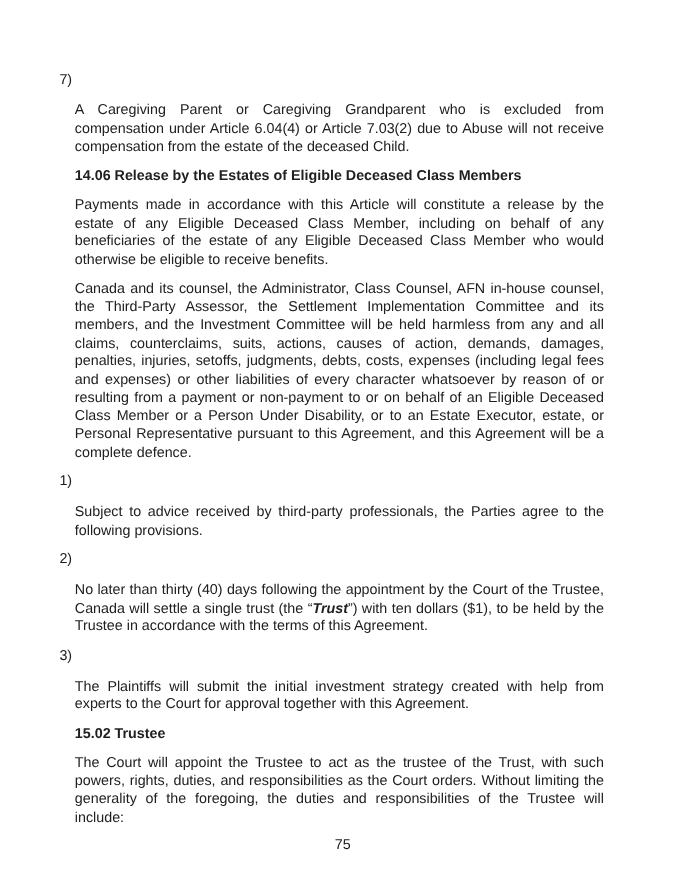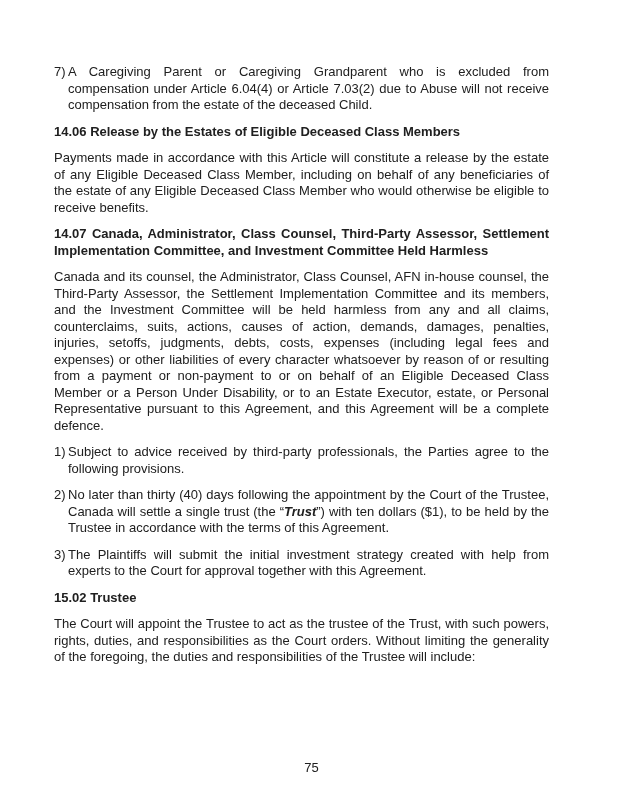--- a/index.html
+++ b/index.html
@@ -21,20 +21,21 @@
   .content {
     position: absolute;
     left: 54px;
     top: 64px;
     width: 495px;
   }
   .block {
     margin: 0 0 10px 0;
   }
   .indented {
+    margin-left: 14px;
   }
   .para {
     text-align: justify;
   }
   .heading {
     font-weight: bold;
   }
   .heading.justify {
     text-align: justify;
   }
@@ -42,20 +43,21 @@
     display: flex;
     align-items: flex-start;
   }
   .list-item .marker {
     flex: 0 0 14px;
     width: 14px;
   }
   .list-item .itext {
     flex: 1 1 auto;
     text-align: justify;
+    margin-top: 28px;
   }
   .article-heading {
     margin: 28px 0 10px 14px;
     text-align: center;
     font-weight: bold;
   }
   .article-heading .uline {
     text-decoration: underline;
   }
   .bold-term {
@@ -78,21 +80,20 @@
 
     <div class="list-item block">
       <span class="marker">7)</span>
       <span class="itext">A Caregiving Parent or Caregiving Grandparent who is excluded from compensation under Article 6.04(4) or Article 7.03(2) due to Abuse will not receive compensation from the estate of the deceased Child.</span>
     </div>
 
     <p class="heading indented block">14.06 Release by the Estates of Eligible Deceased Class Members</p>
 
     <p class="para indented block">Payments made in accordance with this Article will constitute a release by the estate of any Eligible Deceased Class Member, including on behalf of any beneficiaries of the estate of any Eligible Deceased Class Member who would otherwise be eligible to receive benefits.</p>
 
-    <p class="heading justify indented block">14.07 Canada, Administrator, Class Counsel, Third-Party Assessor, Settlement Implementation Committee, and Investment Committee Held Harmless</p>
 
     <p class="para indented block">Canada and its counsel, the Administrator, Class Counsel, AFN in-house counsel, the Third-Party Assessor, the Settlement Implementation Committee and its members, and the Investment Committee will be held harmless from any and all claims, counterclaims, suits, actions, causes of action, demands, damages, penalties, injuries, setoffs, judgments, debts, costs, expenses (including legal fees and expenses) or other liabilities of every character whatsoever by reason of or resulting from a payment or non-payment to or on behalf of an Eligible Deceased Class Member or a Person Under Disability, or to an Estate Executor, estate, or Personal Representative pursuant to this Agreement, and this Agreement will be a complete defence.</p>
 
 
 
     <div class="list-item block">
       <span class="marker">1)</span>
       <span class="itext">Subject to advice received by third-party professionals, the Parties agree to the following provisions.</span>
     </div>
 

